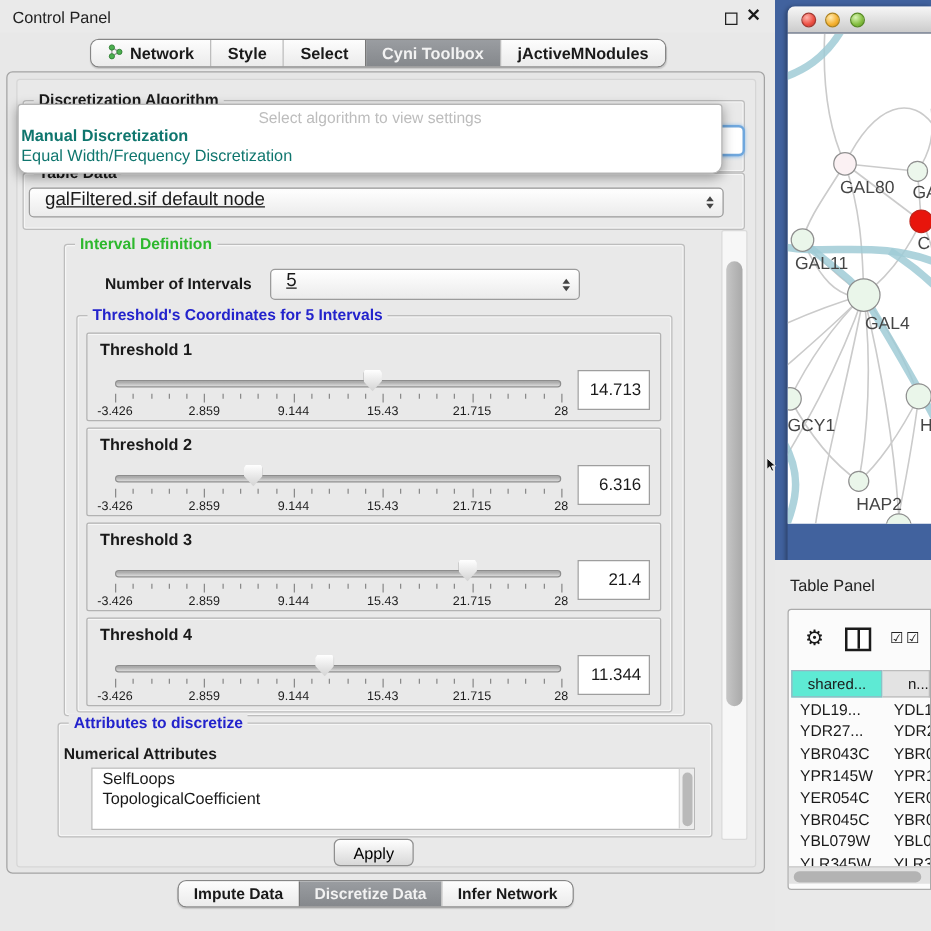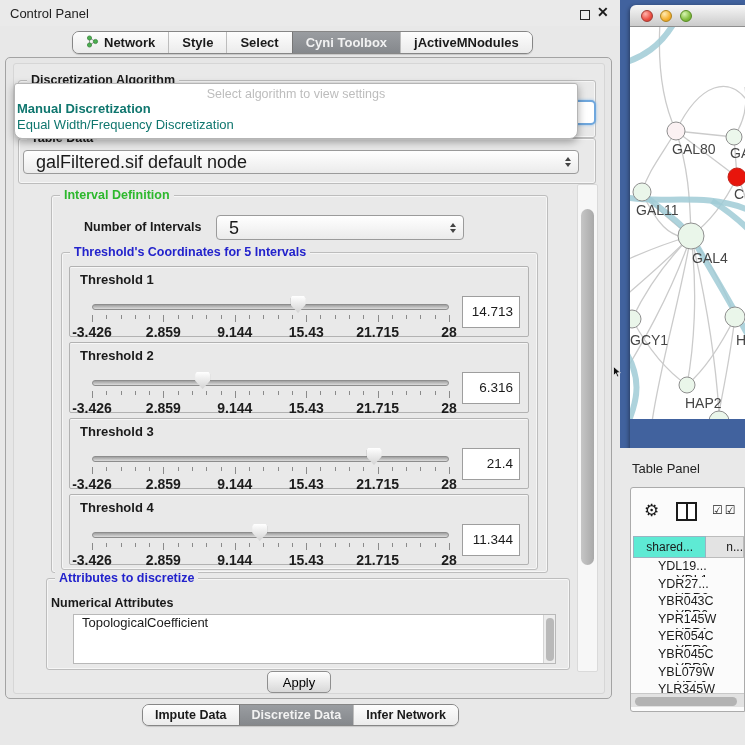--- a/index.html
+++ b/index.html
@@ -37,21 +37,21 @@
                  border:2px solid #6fa7dd; border-radius:5px; box-shadow:0 0 3px #8cbbe8; z-index:1; }
 
   .popup { position:absolute; left:8px; top:25px; width:564px; height:56px; background:#fff;
            border:1px solid #b5b5b5; border-radius:3px 3px 8px 8px; box-shadow:0 3px 9px rgba(0,0,0,.35); z-index:5; }
   .popup-hint { text-align:center; margin-top:3px; font-size:12.5px; color:#bdbdbd; }
   .popup-opt { font-size:13px; line-height:15.5px; padding-left:2px; color:#0f766e; }
   .popup-opt.emph { font-weight:bold; }
 
   .td-group { left:12px; top:80px; width:578px; height:46px; }
   .combo { position:absolute; background:linear-gradient(#ffffff,#ebebeb); border:1px solid #9b9b9b; border-radius:4px;
-           font-size:18px; display:flex; align-items:flex-end; padding-left:12px; }
+           font-size:15px; display:flex; align-items:flex-start; padding-left:12px;text-decoration:underline; }
   .spin { position:absolute; right:7px; top:50%; transform:translateY(-50%); display:flex; flex-direction:column; gap:2px; }
   .spin i { display:block; width:0; height:0; border-left:3.5px solid transparent; border-right:3.5px solid transparent; }
   .spin .up { border-bottom:4.5px solid #444; }
   .spin .dn { border-top:4.5px solid #444; }
   .td-combo { left:17px; top:92px; width:556px; height:24px; }
 
   .scrollpane { position:absolute; left:12px; top:126px; width:558px; height:488px; }
   .vscroll { position:absolute; left:571px; top:126px; width:21px; height:488px; background:#f7f7f7;
              border:1px solid #dadada; border-radius:2px; }
   .vthumb { position:absolute; left:3px; top:24px; width:13px; height:356px; border-radius:7px;
@@ -66,21 +66,21 @@
               border:1px solid #b2b2b2; border-radius:2px; box-shadow:inset 0 1px 0 #f7f7f7; }
   .th-label { position:absolute; left:10px; top:5px; font-size:13px; font-weight:bold; }
   .th-track { position:absolute; left:22px; top:37px; width:357px; height:6px; border-radius:3px;
               background:linear-gradient(#9f9f9f,#dcdcdc); border:1px solid #8d8d8d; }
   .th-thumb { position:absolute; top:29px; width:15px; height:17px;
               background:linear-gradient(#ffffff,#d3d3d3);
               clip-path:polygon(10% 0,90% 0,100% 14%,100% 52%,50% 100%,0 52%,0 14%);
               filter:drop-shadow(0 0 1px #777); }
   .tick { position:absolute; top:48px; width:1px; height:4px; background:#8a8a8a; }
   .tick.major { height:7px; }
-  .tick-label { position:absolute; top:57px; transform:translateX(-50%); font-size:14px; font-weight:bold; color:#1c1c1c; }
+  .tick-label { position:absolute; top:57px; transform:translateX(-50%); font-size:10px; font-weight:normal; color:#1c1c1c; }
   .th-value { position:absolute; left:392px; top:29px; width:58px; height:32px; background:#fff;
               border:1px solid #9e9e9e; font-size:13.5px; text-align:right; line-height:30px; padding-right:6px; }
 
   .attr-group { left:40px; top:520px; width:524px; height:92px; }
   .attr-sub { position:absolute; left:45px; top:538px; font-size:12.5px; font-weight:bold; }
   .listbox { position:absolute; left:67px; top:556px; width:483px; height:50px; background:#fff;
              border:1px solid #b8b8b8; overflow:hidden; }
   .list-item { font-size:13px; line-height:15.5px; padding-left:8px; white-space:nowrap; }
   .list-scroll { position:absolute; right:0; top:0; width:12px; height:100%; background:#ededed; border-left:1px solid #d5d5d5; }
   .list-thumb { position:absolute; left:2px; top:3px; width:8px; height:43px; border-radius:4px; background:#b9b9b9; }
@@ -107,21 +107,21 @@
                   border:1px solid #ababab; border-radius:3px 0 0 3px; overflow:hidden; }
   .tp-toolbar { position:absolute; left:0; top:6px; width:100%; height:40px; }
   .gear-ic { position:absolute; left:13px; top:6px; font-size:17px; color:#1b1b1b; }
   .split-ic { position:absolute; left:45px; top:8px; width:21px; height:19px; border:2px solid #1b1b1b; background:#fff; }
   .split-ic::after { content:""; position:absolute; left:8px; top:0; width:2px; height:100%; background:#1b1b1b; }
   .checks-ic { position:absolute; left:81px; top:9px; font-size:12px; letter-spacing:2px; color:#222; }
   .tp-header { position:absolute; left:2px; top:48px; right:0; height:22px; display:flex; font-size:12px; }
   .tp-h1 { width:75px; background:#5eead4; border:1px solid #9ab4c2; text-align:center; line-height:20px; }
   .tp-h2 { flex:1; background:#e3e3e3; border:1px solid #bcbcbc; border-left:none; line-height:20px; padding-left:20px; }
   .tp-rows { position:absolute; left:2px; top:71px; right:0; height:134px; overflow:hidden; }
-  .tp-row { display:flex; height:17.6px; font-size:12.5px; align-items:center;flex-direction:column; }
+  .tp-row { display:flex; height:17.6px; font-size:12.5px; align-items:center; }
   .tp-c1 { width:75px; padding-left:7px; white-space:nowrap; overflow:hidden; }
   .tp-c2 { flex:1; padding-left:7px; white-space:nowrap; overflow:hidden; }
   .tp-hscroll { position:absolute; left:0; right:0; top:205px; height:14px; background:#e2e2e2; border-top:1px solid #c8c8c8; }
   .tp-hthumb { position:absolute; left:4px; top:2.5px; width:102px; height:9px; border-radius:5px; background:#b3b3b3; }
 
   .cursor { position:absolute; left:613px; top:366px; z-index:9; }
 </style>
 </head>
 <body>
 
@@ -204,20 +204,21 @@
     <span class="legend blue">Threshold's Coordinates for 5 Intervals</span>
   </div>
   <div id="thrHost"></div>
 
   <div class="group attr-group">
     <span class="legend blue">Attributes to discretize</span>
   </div>
   <div class="attr-sub">Numerical Attributes</div>
   <div class="listbox">
     <div id="attrList">
+        <div class="list-item">SelfLoops</div>
         <div class="list-item">TopologicalCoefficient</div>
       </div>
     <div class="list-scroll">
       <div class="list-thumb"></div>
     </div>
   </div>
 
   <button class="apply-btn">Apply</button>
 <div class="th-panel" style="top: 208px;">
       <div class="th-label">Threshold 1</div>

